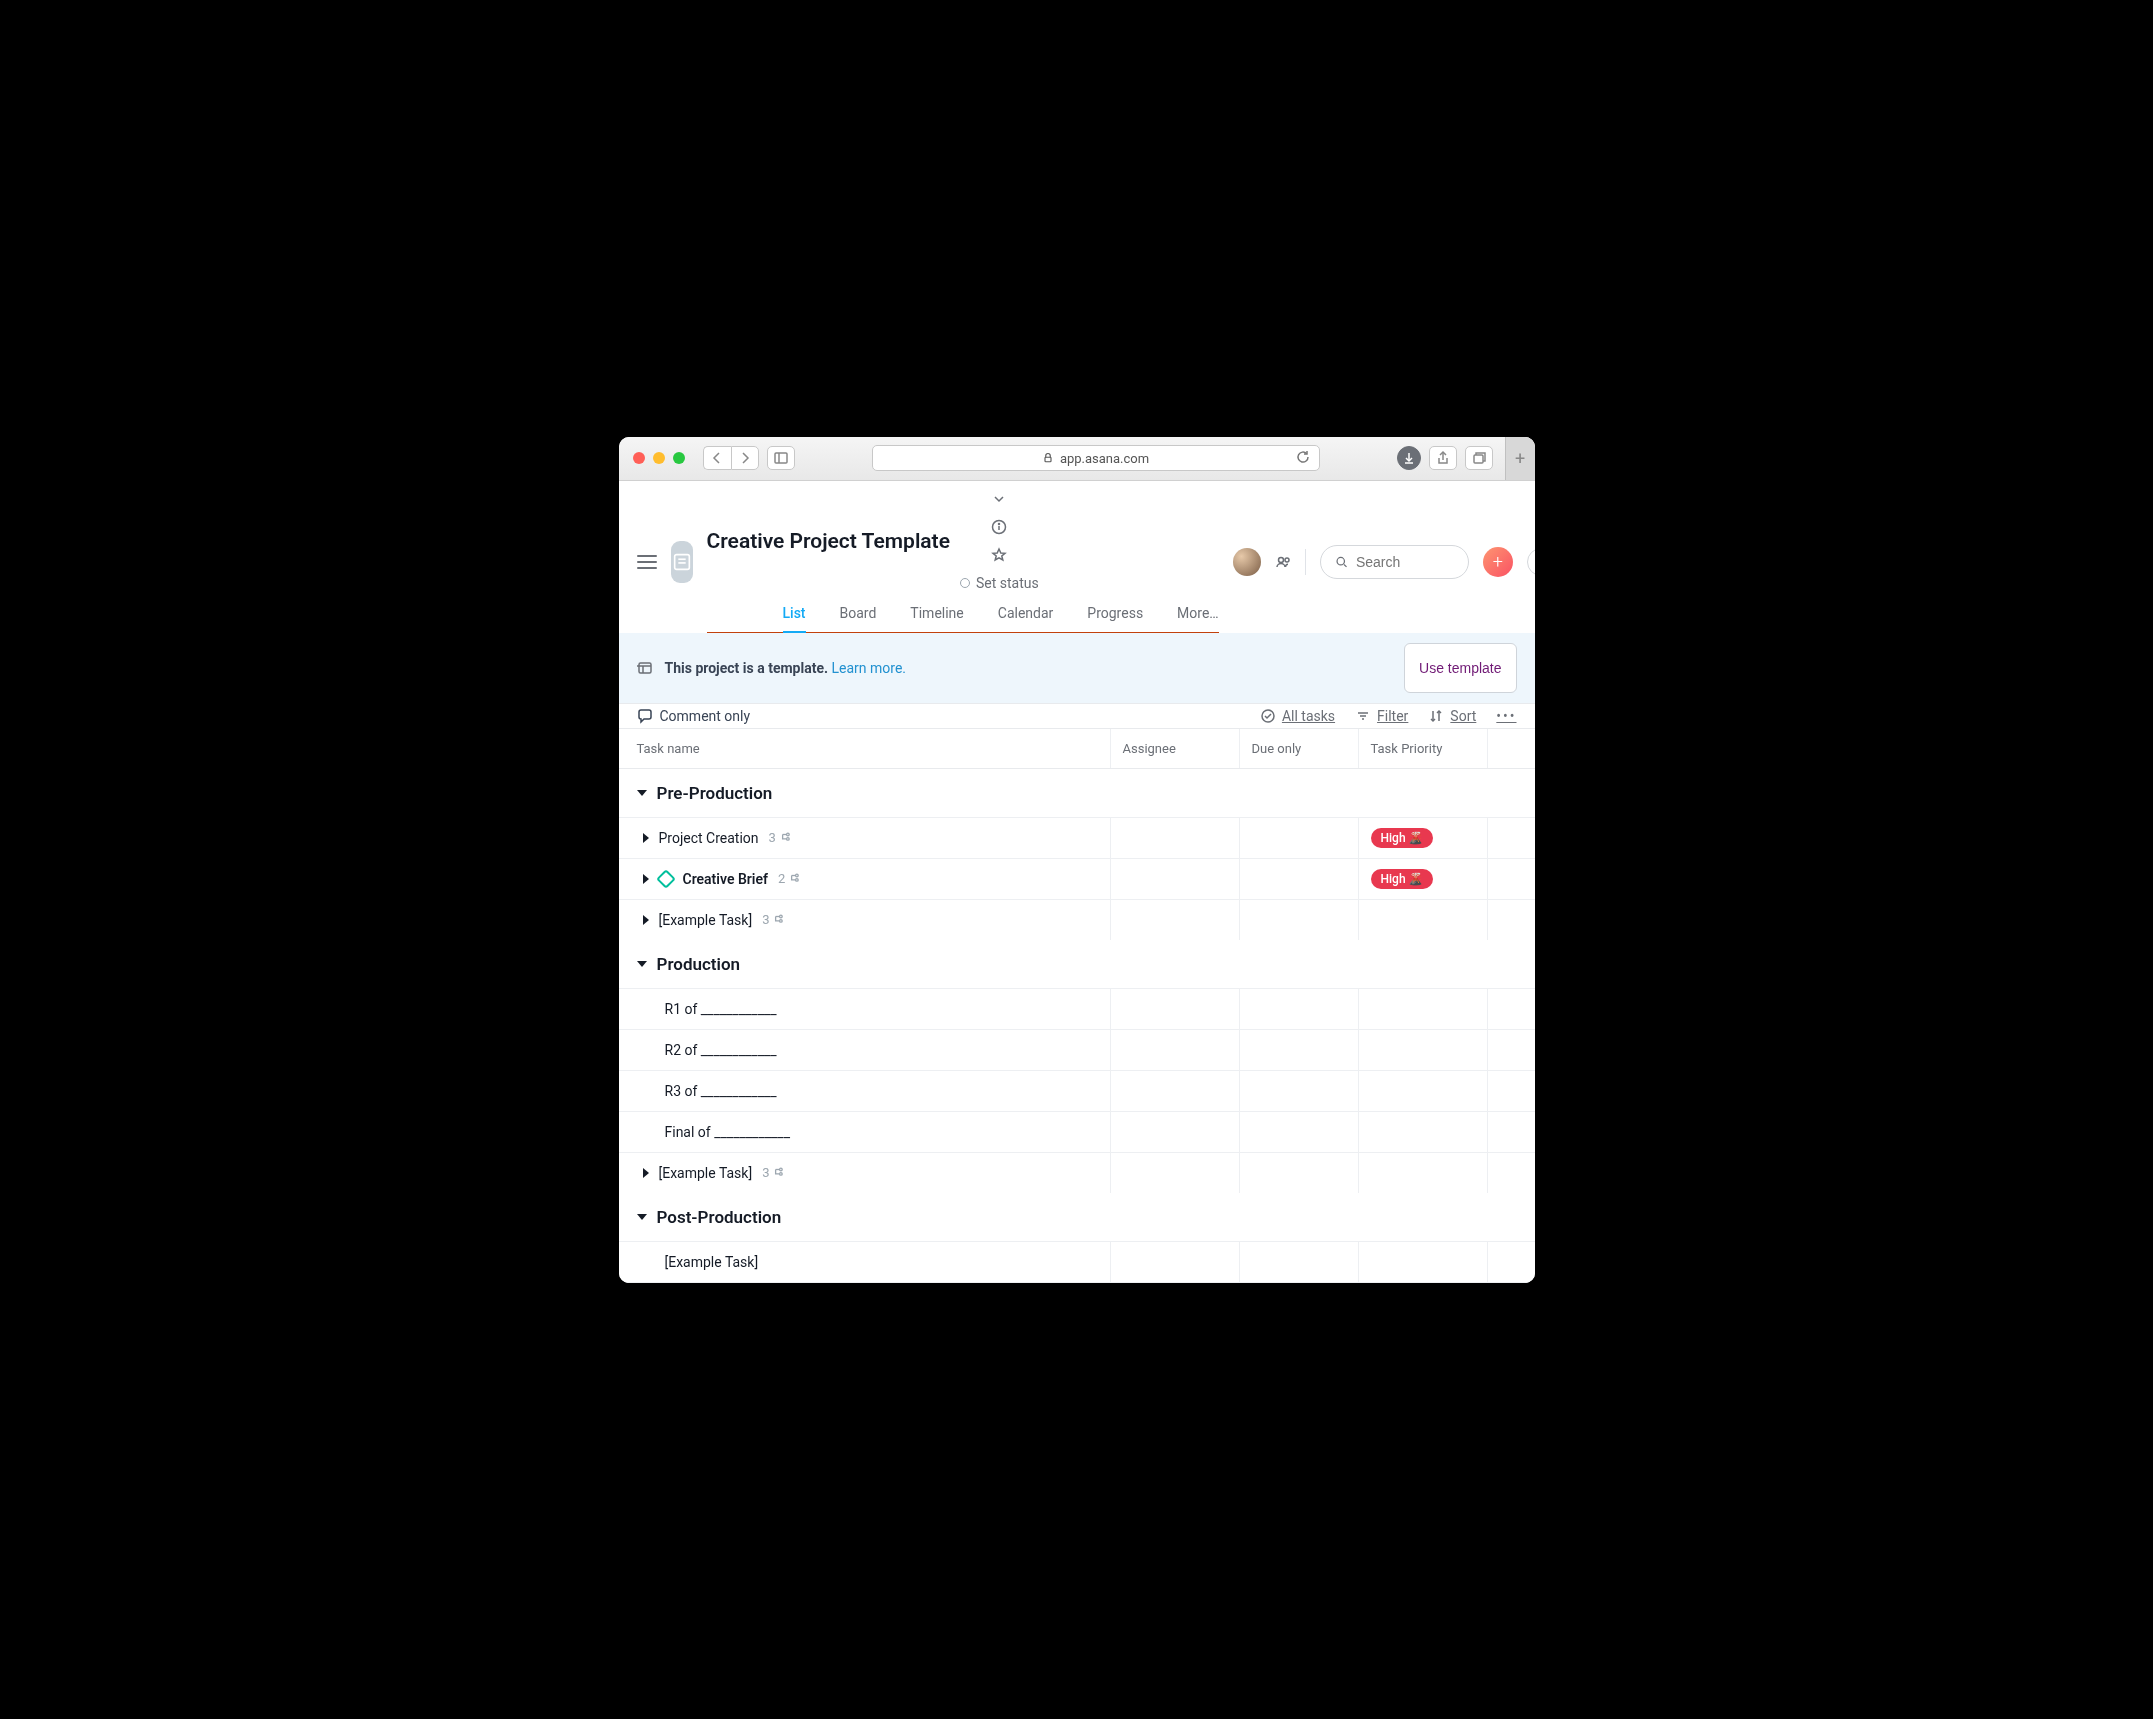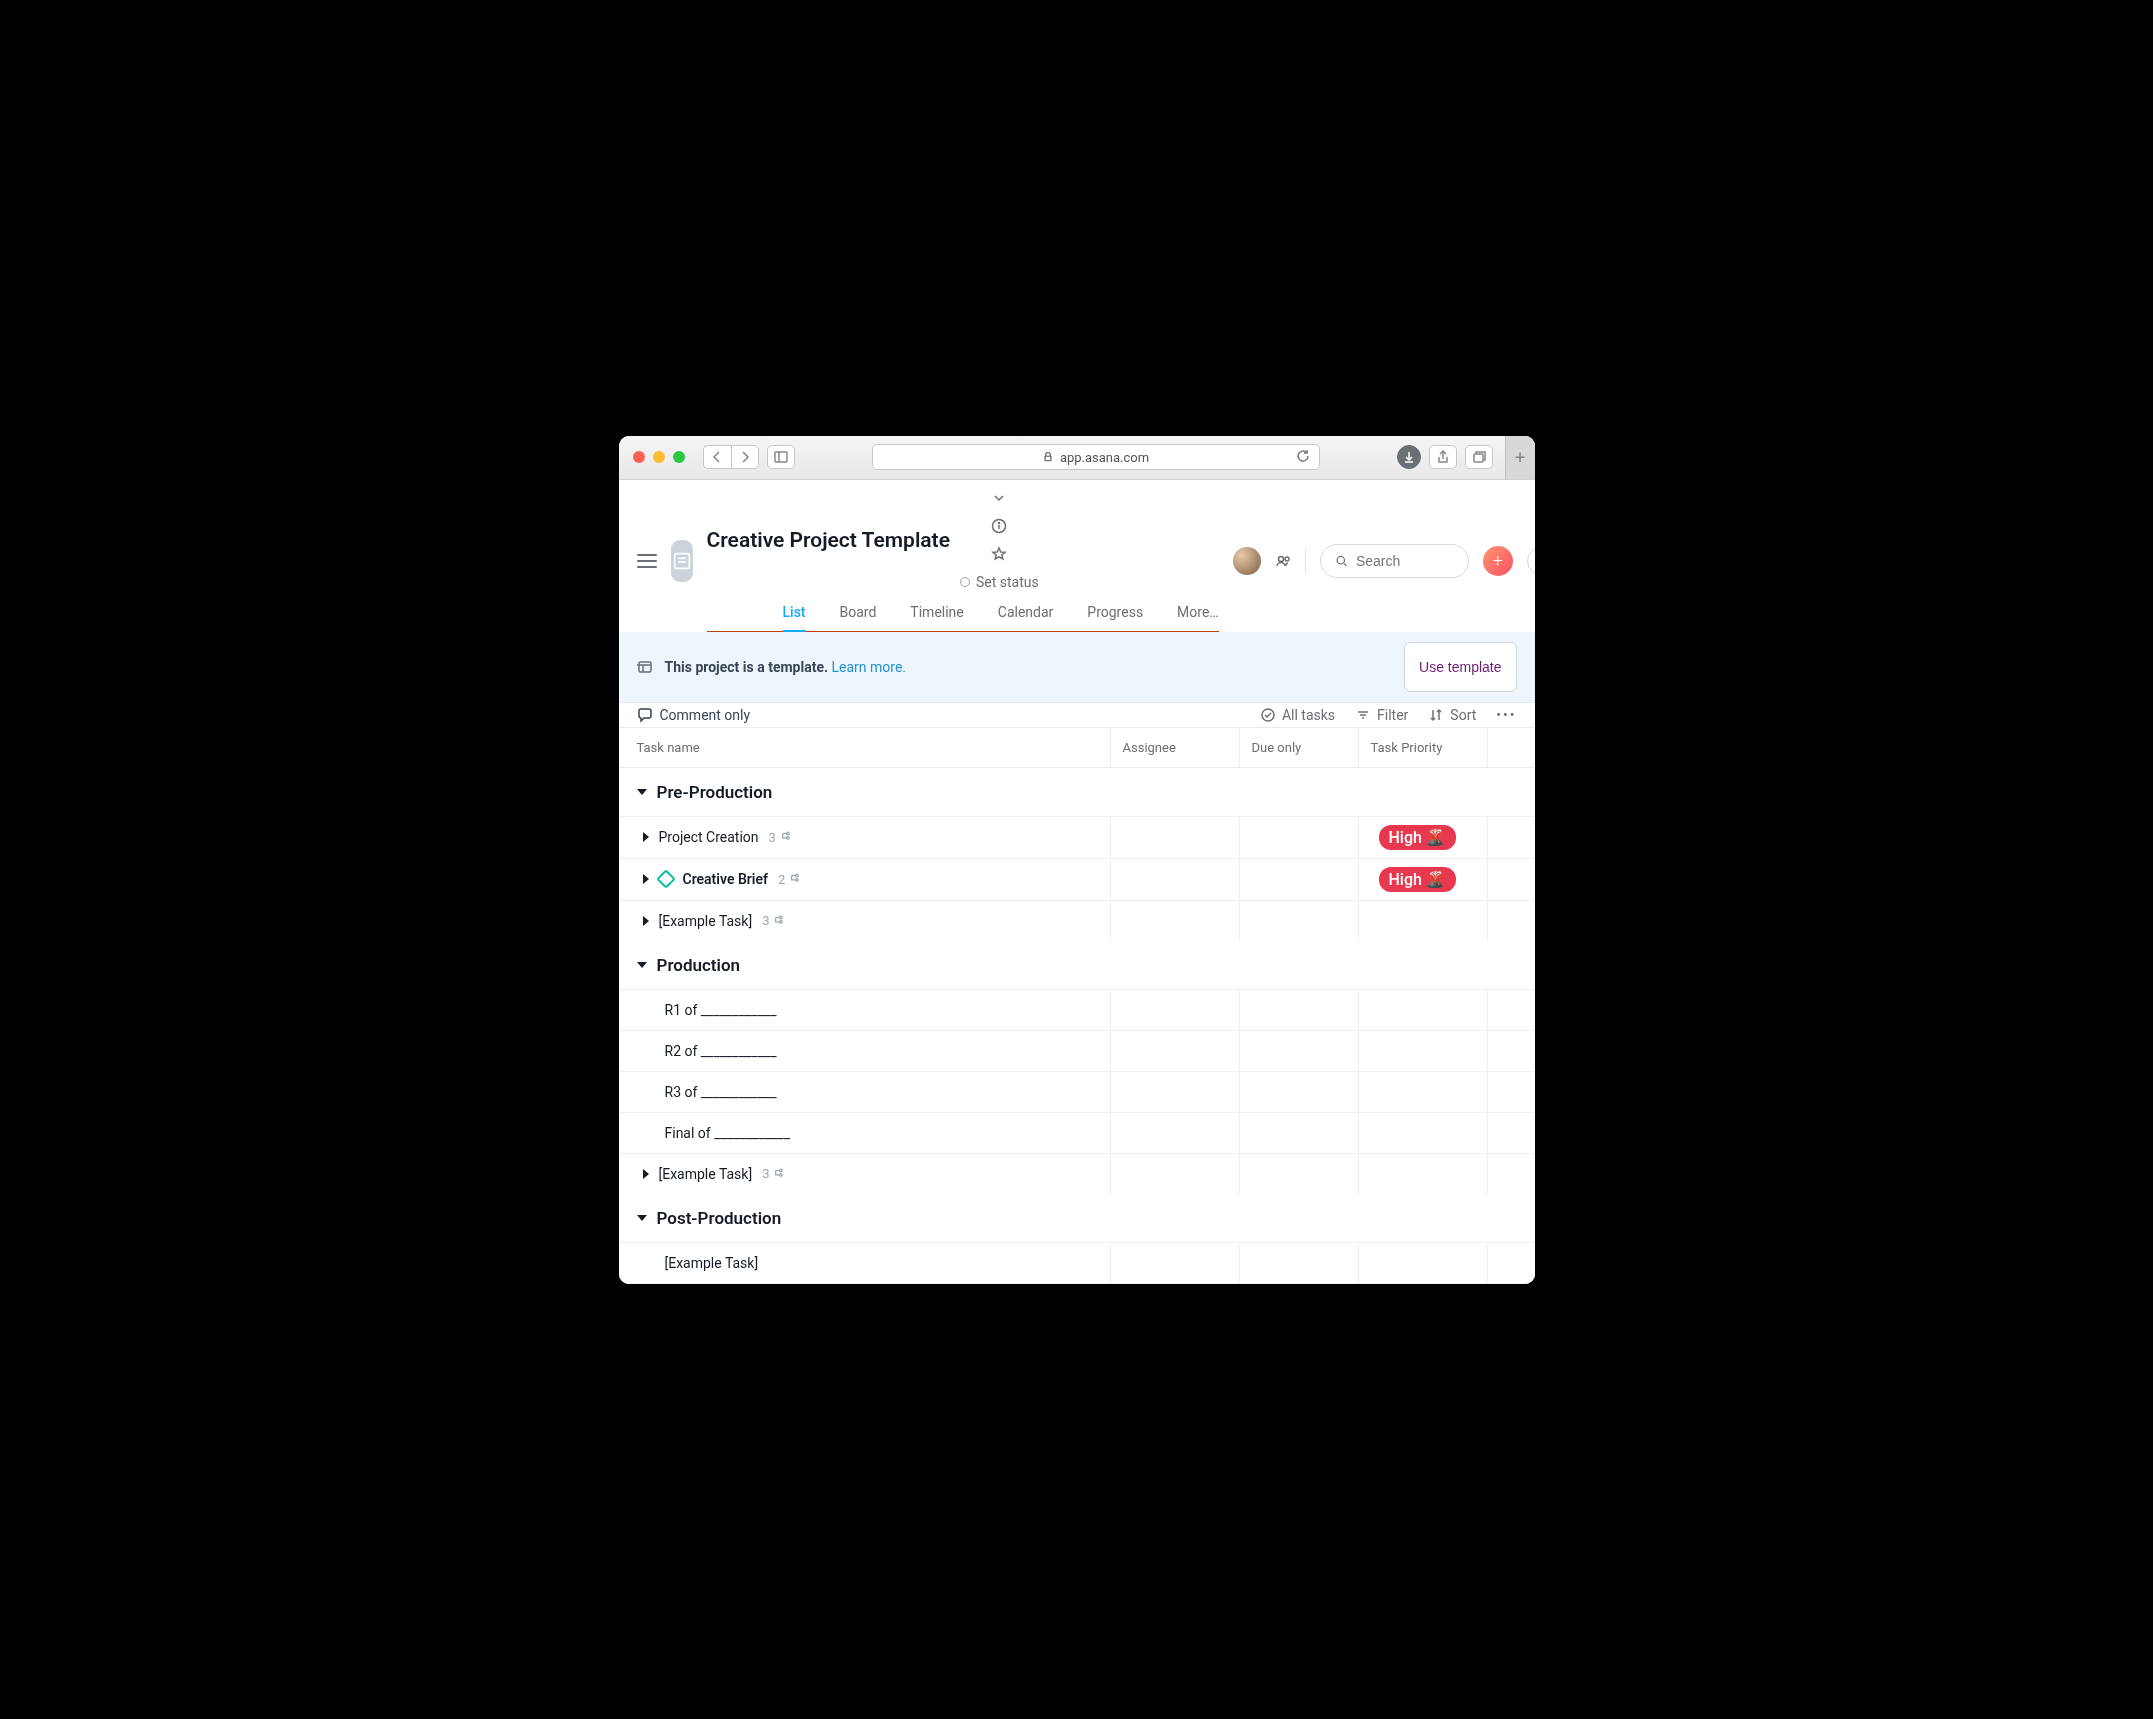--- a/index.html
+++ b/index.html
@@ -134,21 +134,21 @@
   margin-left:auto; background:#fff; border:1px solid #cfd4da;
   border-radius:6px; padding:16px 14px; font-size:14px; color:#701a75;
 }
 
 .list-toolbar {
   display:flex; align-items:center; padding:4px 18px; gap:18px;
   font-size:14px; color:#394455;
 }
 .comment-only { display:flex; align-items:center; gap:7px; color:#394455; }
 .toolbar-right { margin-left:auto; display:flex; align-items:center; gap:20px; color:#6b6f76;}
-.tool-item { display:flex; align-items:center; gap:6px; cursor:pointer;}
+.tool-item { display:flex; align-items:center; gap:6px; cursor:pointer;text-decoration:underline;}
 .more-dots { letter-spacing:2px; }
 
 .cols {
   display:grid;
   grid-template-columns: 1fr 129px 119px 129px 48px;
   border-top:1px solid #e8eaed;
   border-bottom:1px solid #e8eaed;
   font-size:13px; color:#6b6f76;
 }
 .cols > div { padding:12px 12px; border-left:1px solid #edeff2;}
@@ -172,22 +172,22 @@
 .task-cell { padding:8px 12px; border-left:1px solid #edeff2; min-height:40px; display:flex;align-items:center;}
 .task-cell:first-child { border-left:none; padding-left:18px; }
 .task-name-wrap { display:flex; align-items:center; gap:10px; font-size:14px; color:#151b26; padding-left:6px;}
 .task-name-wrap.indent { padding-left:28px; }
 .subtask-badge { display:flex; align-items:center; gap:4px; color:#9ca6af; font-size:13px;}
 .milestone {
   width:14px;height:14px;transform:rotate(45deg);
   border:2px solid #00bf9c; border-radius:3px;
 }
 .priority-pill {
-  background:#e8384f; color:#fff; font-size:16px; font-weight:500;
-  border-radius:12px; padding:3px 10px; display:inline-flex; align-items:center; gap:4px;margin-left:8px;
+  background:#e8384f; color:#fff; font-size:12px; font-weight:500;
+  border-radius:12px; padding:3px 10px; display:inline-flex; align-items:center; gap:4px;
 }
 .svg-icon { width:16px;height:16px;fill:none;stroke:currentColor;stroke-width:1.5; }
 .bold { font-weight:600; }
 </style>
 </head>
 <body>
 
 <div class="window-frame">
 
   <div class="browser-chrome">

